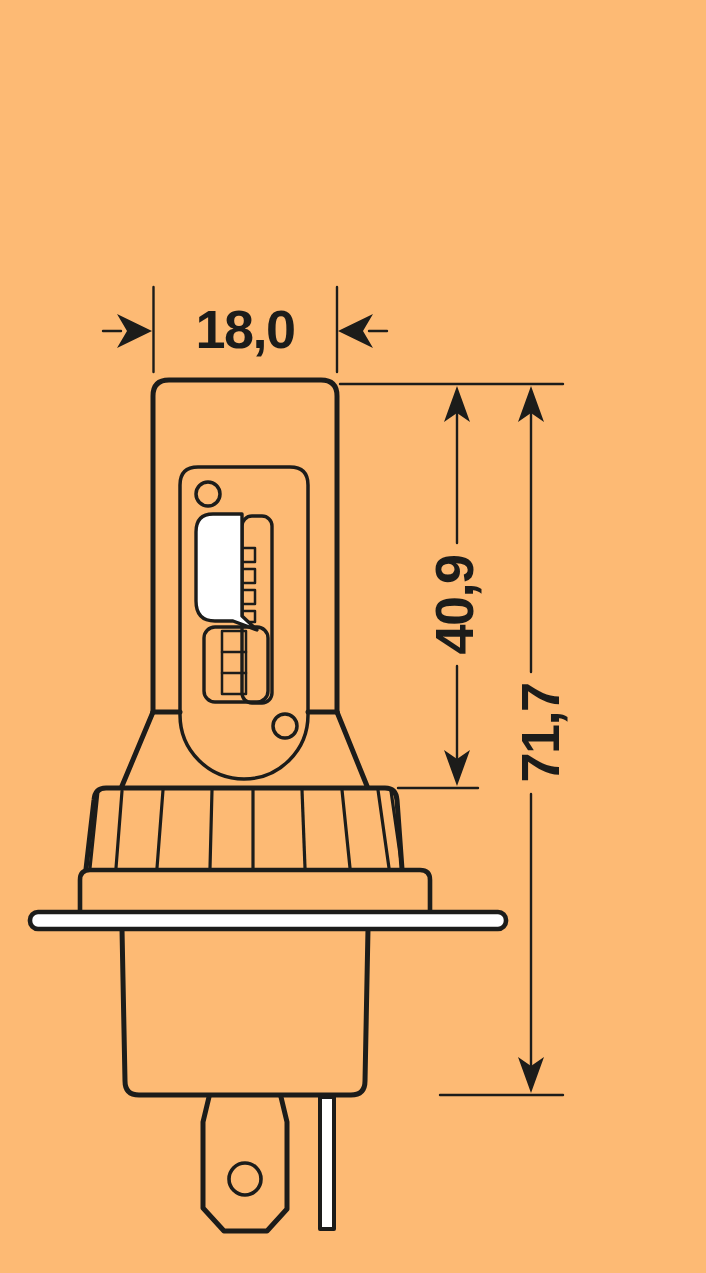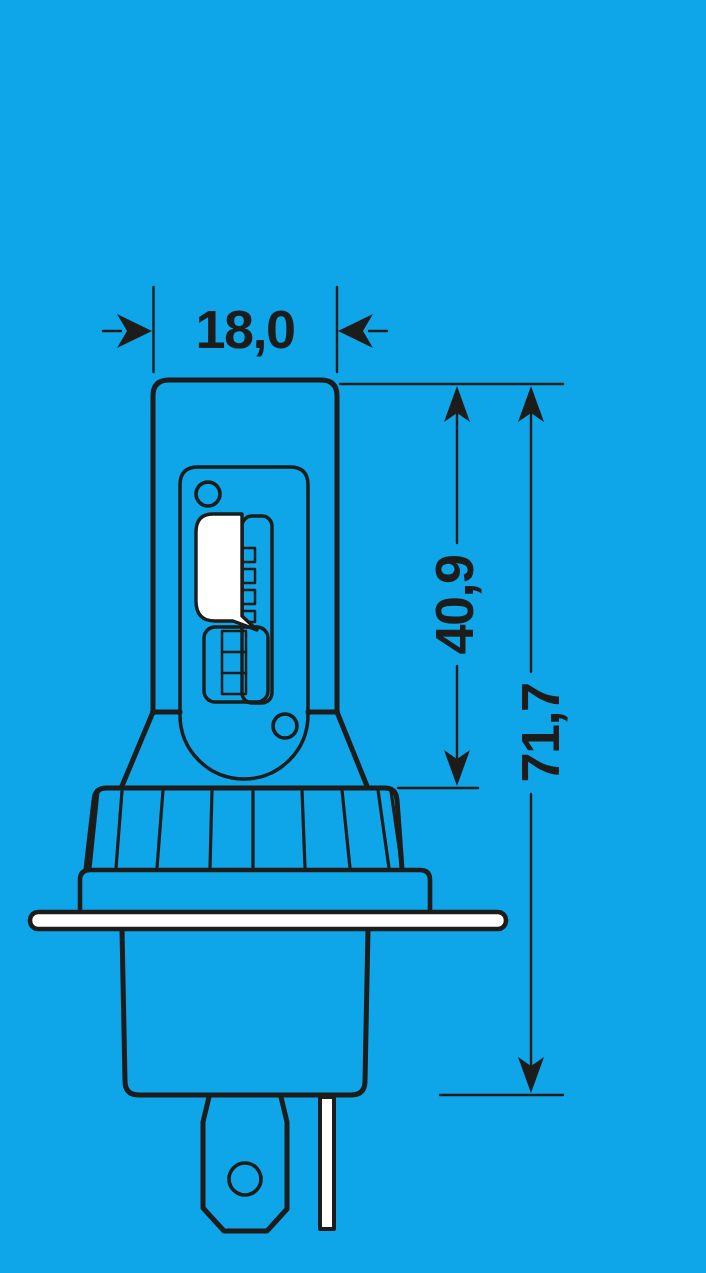--- a/index.html
+++ b/index.html
@@ -4,21 +4,21 @@
 <style>
   html, body {
     margin: 0;
     padding: 0;
     background: #ffffff;
   }
   .stage {
     position: relative;
     width: 706px;
     height: 1273px;
-    background: #0ea5e9;
+    background: #fdba74;
     overflow: hidden;
     font-family: "Liberation Sans", sans-serif;
   }
   svg { display: block; }
   .dim-text {
     font-family: "Liberation Sans", sans-serif;
     font-size: 54px;
     font-weight: 700;
     letter-spacing: -1.5px;
     fill: #1c1c1a;

